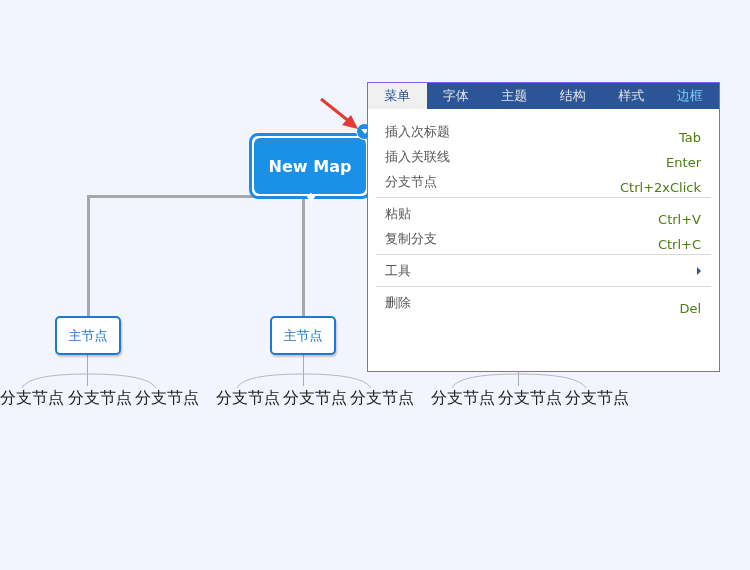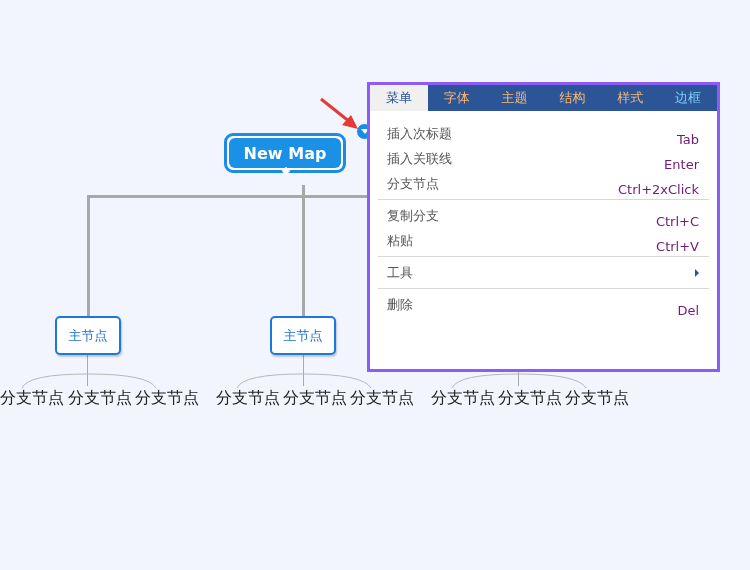--- a/index.html
+++ b/index.html
@@ -1,34 +1,34 @@
 <!DOCTYPE html>
 <html><head>
 <meta charset="utf-8">
 <style>
   html,body{margin:0;padding:0;}
   body{width:750px;height:570px;background:#f2f5fd;position:relative;overflow:hidden;font-family:"DejaVu Sans","Liberation Sans",sans-serif;}
   .line{position:absolute;background:#a8a8a8;}
-  .root{position:absolute;left:224px;top:133px;width:122px;height:40px;box-sizing:border-box;border:3px solid #1a8ce8;border-radius:9px;background:#fff;}
+  .root{position:absolute;left:249px;top:133px;width:122px;height:66px;box-sizing:border-box;border:3px solid #1a8ce8;border-radius:9px;background:#fff;}
   .root-inner{position:absolute;left:2px;top:2px;right:2px;bottom:2px;background:#1a90e6;border-radius:6px;color:#fff;font-weight:bold;font-size:16px;display:flex;align-items:center;justify-content:center;}
   .root-notch{position:absolute;left:56px;bottom:-4px;width:6px;height:6px;background:#fff;transform:rotate(45deg);}
   .handle{position:absolute;left:356px;top:123px;width:15px;height:15px;border-radius:50%;background:#1a8ce8;border:1px solid #fff;}
   .handle::after{content:"";position:absolute;left:4px;top:5px;border-left:4px solid transparent;border-right:4px solid transparent;border-top:5px solid #fff;}
   .arrow{position:absolute;left:318px;top:96px;}
   .main-node{position:absolute;width:66px;height:39px;box-sizing:border-box;border:2px solid #1a7ad9;border-radius:5px;background:#fff;color:#1a6fd0;font-size:13px;display:flex;align-items:center;justify-content:center;box-shadow:1px 2px 2px rgba(0,0,0,0.2);}
   .sub{position:absolute;font-size:16px;color:#222;white-space:nowrap;}
   .arc{position:absolute;}
-  .menu{position:absolute;left:367px;top:82px;width:353px;height:290px;box-sizing:border-box;border:3px solid #8b5cf6;background:#fff;}
+  .menu{position:absolute;left:367px;top:82px;width:353px;height:290px;box-sizing:border-box;border:1px solid #8b5cf6;background:#fff;}
   .tabs{display:flex;height:26px;background:#2b5597;}
-  .tab{flex:1;display:flex;align-items:center;justify-content:center;color:#fdba74;font-size:13px;}
+  .tab{flex:1;display:flex;align-items:center;justify-content:center;color:#e5e5e5;font-size:13px;}
   .tab.active{background:#f0f0f0;color:#2b5597;}
   .tab.disabled{color:#7dd3fc;}
   .items{padding-top:10px;}
   .item{display:flex;justify-content:space-between;align-items:center;height:25px;padding:0 18px 0 17px;font-size:13px;color:#555;}
-  .item .sc{color:#701a75;margin-top:12px;}
+  .item .sc{color:#4d7c0f;margin-top:12px;}
   .sep{height:1px;background:#d8d8d8;margin:3px 8px;}
   .sub-arrow{width:0;height:0;border-top:4px solid transparent;border-bottom:4px solid transparent;border-left:4px solid #2b5597;}
 </style>
 </head>
 <body>
 
 <div class="line" style="left:87px;top:195px;width:283px;height:3px;"></div>
 <div class="line" style="left:87px;top:195px;width:3px;height:122px;"></div>
 <div class="line" style="left:302px;top:185px;width:3px;height:132px;"></div>
 <div class="line" style="left:87px;top:348px;width:1px;height:38px;background:#aaa;"></div>
@@ -85,26 +85,26 @@
     <div class="item">
         <span>插入关联线</span>
         <span class="sc">Enter</span>
       </div>
     <div class="item">
         <span>分支节点</span>
         <span class="sc">Ctrl+2xClick</span>
       </div>
     <div class="sep"></div>
     <div class="item">
+        <span>粘贴</span>
+        <span class="sc">Ctrl+V</span>
+      </div>
+    <div class="item">
         <span>复制分支</span>
         <span class="sc">Ctrl+C</span>
-      </div>
-    <div class="item">
-        <span>粘贴</span>
-        <span class="sc">Ctrl+V</span>
       </div>
     <div class="sep"></div>
     <div class="item">
         <span>工具</span>
         <span class="sub-arrow"></span>
       </div>
     <div class="sep"></div>
     <div class="item">
         <span>删除</span>
         <span class="sc">Del</span>

